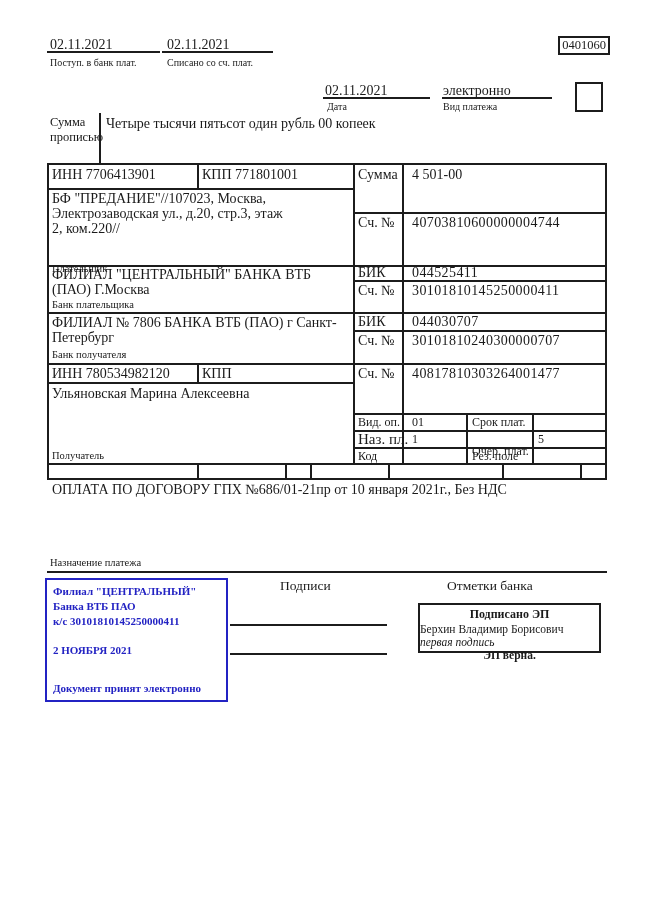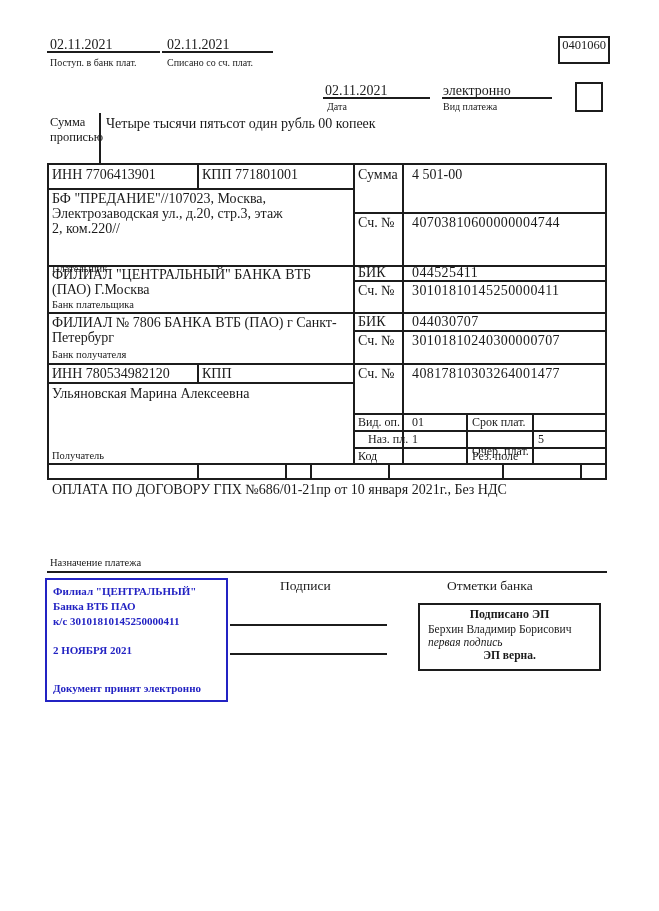--- a/index.html
+++ b/index.html
@@ -10,38 +10,38 @@
   .small{font-size:10px;line-height:11px;}
   .bold{font-weight:bold;}
   .sans{font-family:"Liberation Sans","DejaVu Sans",sans-serif;}
   .num{letter-spacing:0.4px;}
   .hl{position:absolute;height:2px;background:#1c1c1c;}
   .vl{position:absolute;width:2px;background:#1c1c1c;}
   .box{position:absolute;border:2px solid #1c1c1c;box-sizing:border-box;}
   .stamp{position:absolute;left:45px;top:578px;width:183px;height:124px;
          border:2px solid #2323c3;box-sizing:border-box;color:#2323c3;
          font-weight:bold;font-size:11px;line-height:15px;padding:4px 6px;}
-  .esign{position:absolute;left:418px;top:603px;width:183px;height:68px;
+  .esign{position:absolute;left:418px;top:603px;width:183px;height:50px;
          border:2px solid #1c1c1c;box-sizing:border-box;font-size:11.5px;
-         line-height:13px;padding:3px 8px;}
+         line-height:13px;padding:3px 0;}
 </style>
 </head>
 <body>
 
 <div id="page">
 
   <div class="t" style="left:50px;top:37px;">02.11.2021</div>
   <div class="hl" style="left:47px;top:51px;width:113px;"></div>
   <div class="t small" style="left:50px;top:57px;">Поступ. в банк плат.</div>
 
   <div class="t" style="left:167px;top:37px;">02.11.2021</div>
   <div class="hl" style="left:162px;top:51px;width:111px;"></div>
   <div class="t small" style="left:167px;top:57px;">Списано со сч. плат.</div>
 
-  <div class="box" style="left:558px;top:36px;width:52px;height:28px;">
+  <div class="box" style="left:558px;top:36px;width:52px;height:19px;">
     <div style="text-align:center;font-size:12.5px;line-height:15px;">0401060</div>
   </div>
 
 
   <div class="t" style="left:325px;top:83px;">02.11.2021</div>
   <div class="hl" style="left:323px;top:97px;width:107px;"></div>
   <div class="t small" style="left:327px;top:101px;">Дата</div>
 
   <div class="t" style="left:443px;top:83px;">электронно</div>
   <div class="hl" style="left:442px;top:97px;width:110px;"></div>
@@ -112,21 +112,21 @@
   <div class="t" style="left:202px;top:366px;">КПП</div>
   <div class="t" style="left:358px;top:366px;">Сч. №</div>
   <div class="t num" style="left:412px;top:366px;">40817810303264001477</div>
 
   <div class="t" style="left:52px;top:386px;">Ульяновская Марина Алексеевна</div>
   <div class="t small" style="left:52px;top:450px;font-size:10.5px;">Получатель</div>
 
   <div class="t" style="left:358px;top:415px;font-size:12px;">Вид. оп.</div>
   <div class="t" style="left:412px;top:415px;font-size:12px;">01</div>
   <div class="t" style="left:472px;top:415px;font-size:12px;">Срок плат.</div>
-  <div class="t" style="left:368px;top:432px;font-size:12px;">Наз. пл.</div>
+  <div class="t" style="left:358px;top:432px;font-size:15px;">Наз. пл.</div>
   <div class="t" style="left:412px;top:432px;font-size:12px;">1</div>
   <div class="t" style="left:472px;top:432px;font-size:12px;margin-top:12px;">Очер. плат.</div>
   <div class="t" style="left:538px;top:432px;font-size:12px;">5</div>
   <div class="t" style="left:358px;top:449px;font-size:12px;">Код</div>
   <div class="t" style="left:472px;top:449px;font-size:12px;">Рез. поле</div>
 
   <div class="t" style="left:52px;top:482px;">ОПЛАТА ПО ДОГОВОРУ ГПХ №686/01-21пр от 10 января 2021г., Без НДС</div>
   <div class="t small" style="left:50px;top:557px;font-size:10.5px;">Назначение платежа</div>
   <div class="hl" style="left:47px;top:571px;width:560px;"></div>
 

